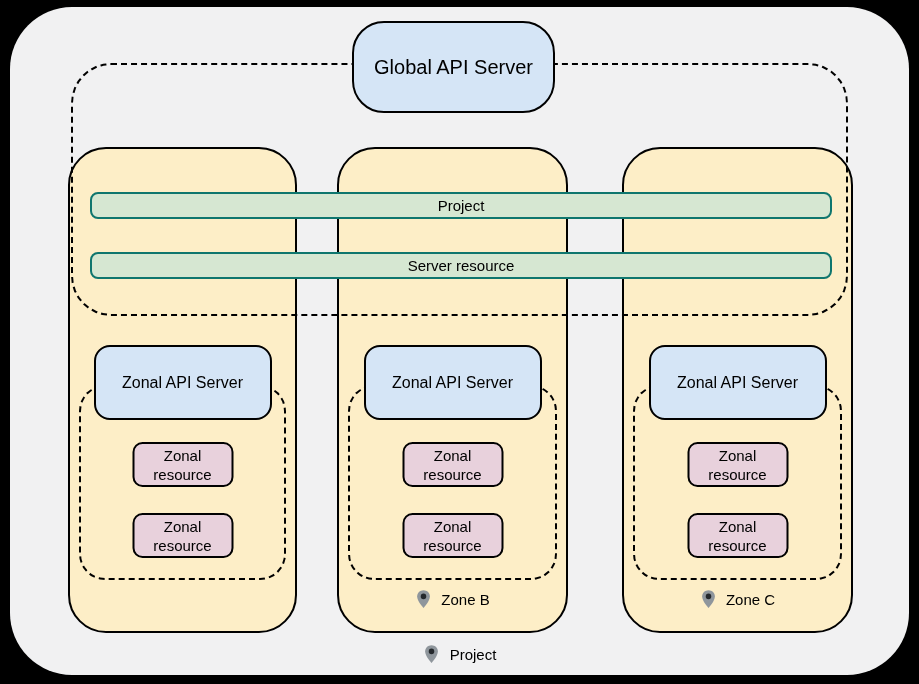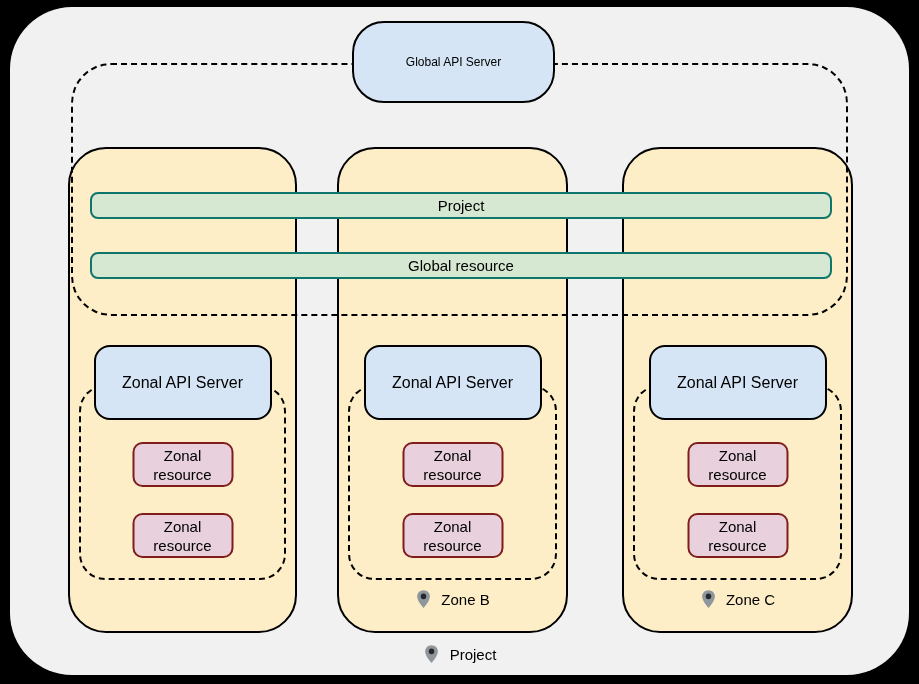--- a/index.html
+++ b/index.html
@@ -68,30 +68,30 @@
     font-size: 15px;
   }
   .bar-project { top: 192px; }
   .bar-global-resource { top: 252px; }
 
   .global-api-server {
     position: absolute;
     left: 352px;
     top: 21px;
     width: 203px;
-    height: 82px;
+    height: 92px;
     background: #d5e5f6;
     border: 2px solid #000000;
     border-radius: 32px;
     box-sizing: border-box;
     z-index: 5;
     display: flex;
     align-items: center;
     justify-content: center;
-    font-size: 12px;
+    font-size: 20px;
   }
 
   .zone-inner-boundary {
     position: absolute;
     left: 9px;
     right: 9px;
     top: 236px;
     height: 195px;
     border: 2px dashed #000000;
     border-radius: 26px;
@@ -115,21 +115,21 @@
     justify-content: center;
     font-size: 16px;
   }
   .zonal-resource {
     position: absolute;
     left: 50%;
     transform: translateX(-50%);
     width: 101px;
     height: 45px;
     background: #e8d1dc;
-    border: 2px solid #7f1d1d;
+    border: 2px solid #000000;
     border-radius: 10px;
     box-sizing: border-box;
     z-index: 2;
     display: flex;
     align-items: center;
     justify-content: center;
     text-align: center;
     font-size: 15px;
     line-height: 19px;
   }
@@ -230,21 +230,21 @@
       <span>Zone C</span>
     </div>
   </div>
 
   <div class="global-boundary"></div>
 
   <div class="span-bar bar-project">
     <span>Project</span>
   </div>
   <div class="span-bar bar-global-resource">
-    <span>Global resource</span>
+    <span>Server resource</span>
   </div>
 
   <div class="global-api-server">
     <span>Global API Server</span>
   </div>
 
   <div class="universe-label-row">
     <svg class="pin-icon" viewBox="0 0 24 28">
       <path d="M12 1C6.9 1 3 4.9 3 9.8 3 16.4 12 26 12 26s9-9.6 9-16.2C21 4.9 17.1 1 12 1z" fill="#8f969c"></path>
       <circle cx="12" cy="9.6" r="3.9" fill="#24282c"></circle>

